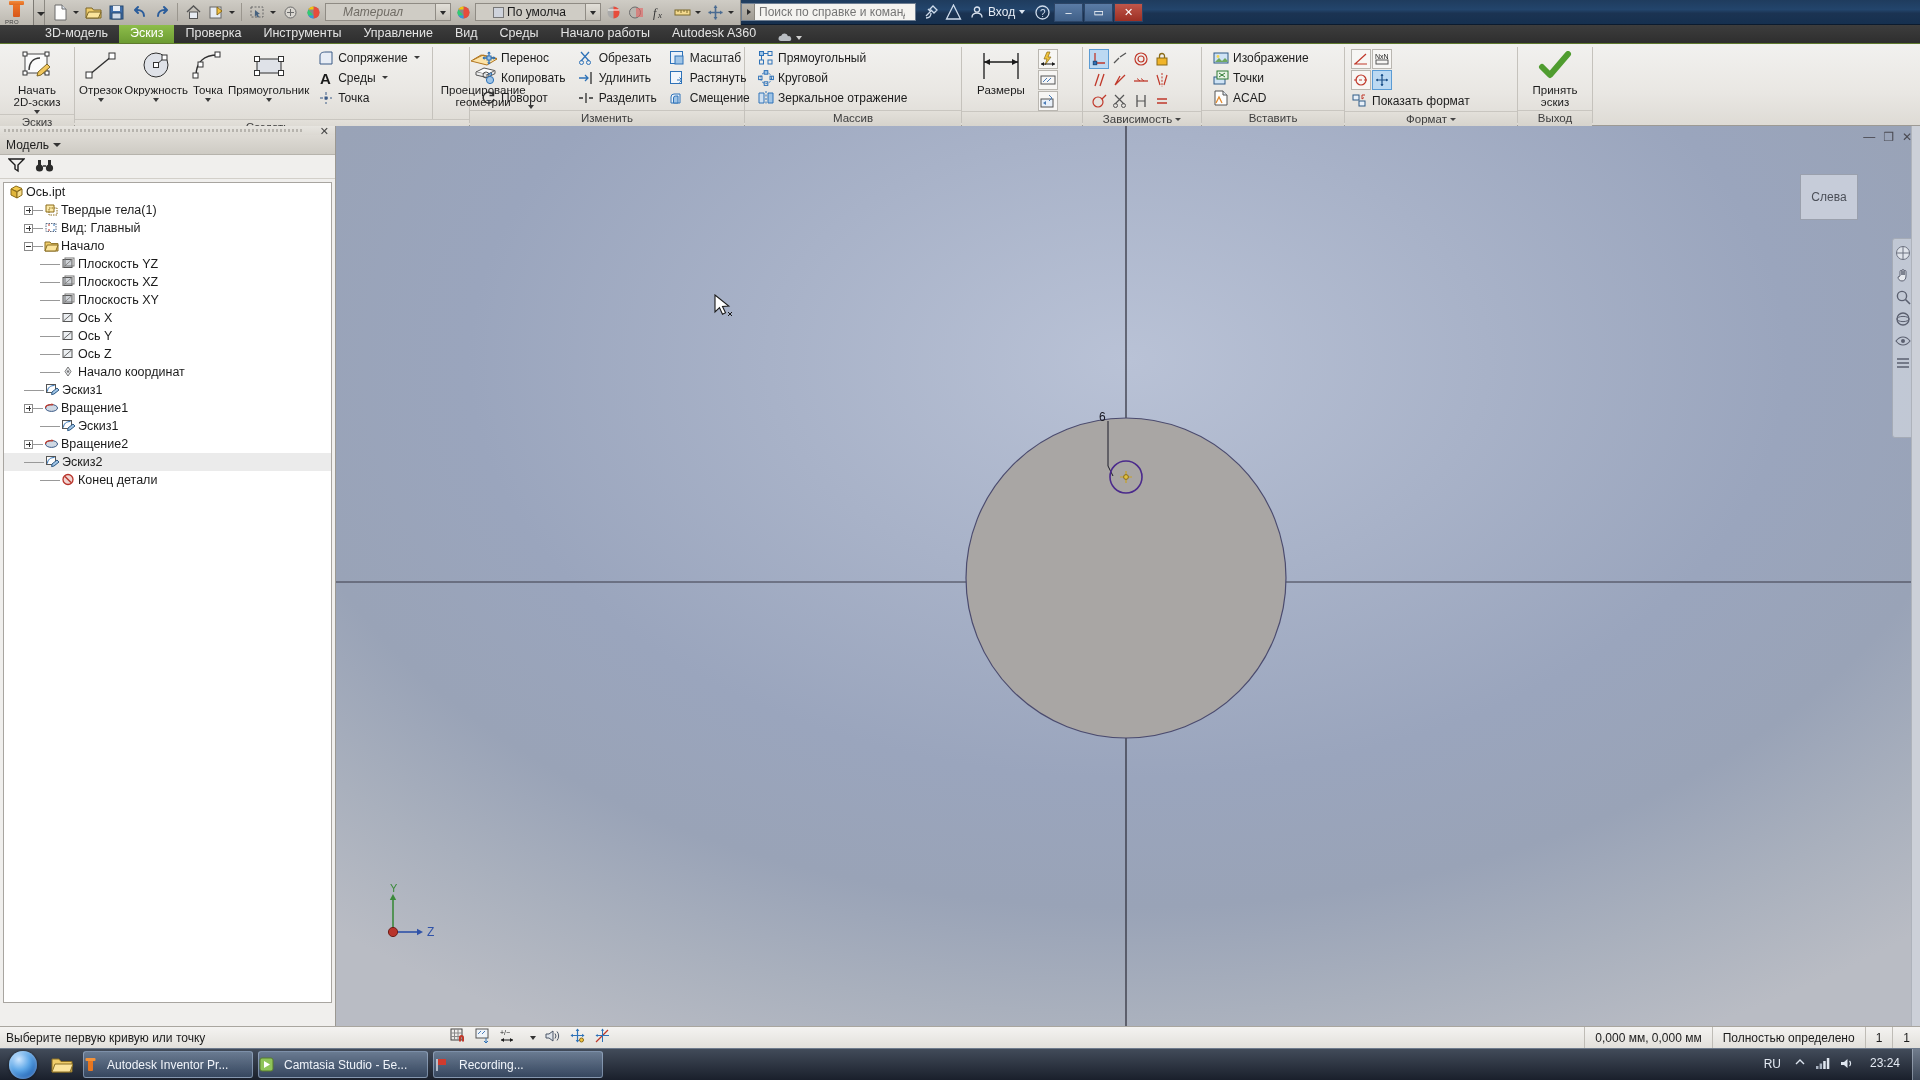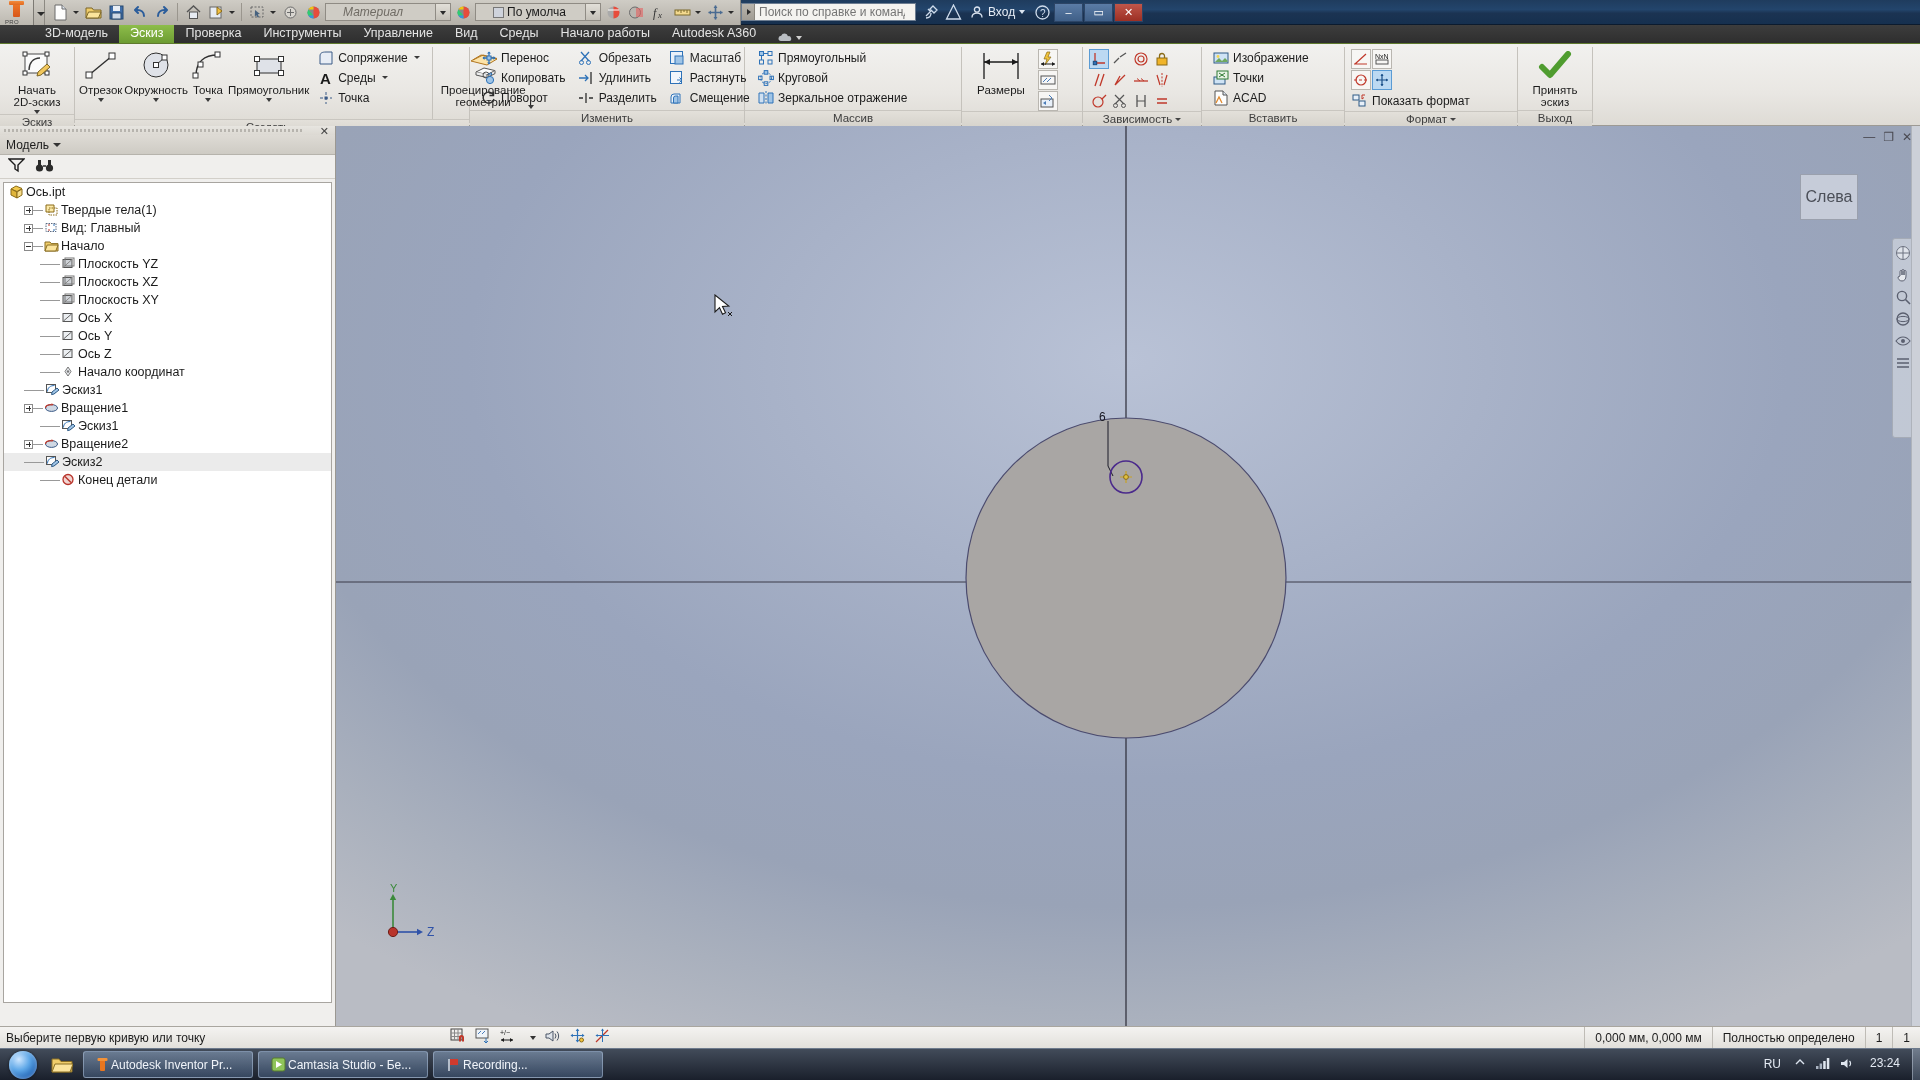--- a/index.html
+++ b/index.html
@@ -161,21 +161,21 @@
       radial-gradient(ellipse 1200px 760px at 50% 26%, #b9c2d6 0%, #a8b2c8 30%, #9aa5bd 55%, #99a3b7 72%, #a9b0bd 86%, #b9bcc4 100%);
     overflow:hidden;
   }
   .vp-min {
     position:absolute; right:8px; top:4px; display:flex; gap:8px; color:#4a4a52; font-size:12px;
   }
   .vcube {
     position:absolute; left:1464px; top:48px; width:58px; height:46px;
     background: rgba(215,219,228,.72); border:1px solid #9aa0ad;
     display:flex; align-items:center; justify-content:center;
-    font-size:16px; color:#4b4f58;
+    font-size:12px; color:#4b4f58;
   }
   .navbar {
     position:absolute; right:6px; top:112px; width:22px; height:200px;
     background: rgba(226,229,235,.55); border:1px solid #a5abb6; border-radius:3px;
     display:flex; flex-direction:column; align-items:center; gap:6px; padding-top:6px;
   }
   .navbar .ni{ width:16px;height:16px; }
   .scroll-v{
     position:absolute; right:0; top:0; width:9px; height:900px; background:#ccd0d8; border-left:1px solid #aeb3bb;
   }
@@ -241,24 +241,24 @@
   }
   .orb:after{
     content:''; position:absolute; left:7px; top:7px; width:14px; height:14px;
     background:
       linear-gradient(to bottom right, #ffffff 0 46%, transparent 46%),
       #fff;
     opacity:.0;
   }
   .tb-quick{ width:32px;height:30px;display:flex;align-items:center;justify-content:center;}
   .tbitem{
-    height:27px; min-width:170px; margin-left:5px; padding:0 12px;
+    height:27px; min-width:170px; margin-left:5px; padding:0 0;
     background: linear-gradient(to bottom, rgba(150,175,205,.5), rgba(75,100,135,.55));
     border:1px solid rgba(180,200,225,.5); border-radius:3px;
-    display:flex; align-items:center; gap:2px; color:#f0f4fa; font-size:12px; white-space:nowrap;
+    display:flex; align-items:center; gap:10px; color:#f0f4fa; font-size:12px; white-space:nowrap;
   }
   .tray{ margin-left:auto; display:flex; gap:9px; padding-right:6px; color:#e4eaf3; font-size:12px;}
   .tray .lang{ padding:0 4px; }
   .clock{ text-align:center; line-height:13px; padding:0 6px; }
   .showdesk{ width:8px; height:32px; background:linear-gradient(to bottom,rgba(200,215,235,.35),rgba(120,140,165,.35)); border-left:1px solid rgba(220,230,245,.4);}
 </style>
 </head>
 <body>
 
 <div class="titlebar">

